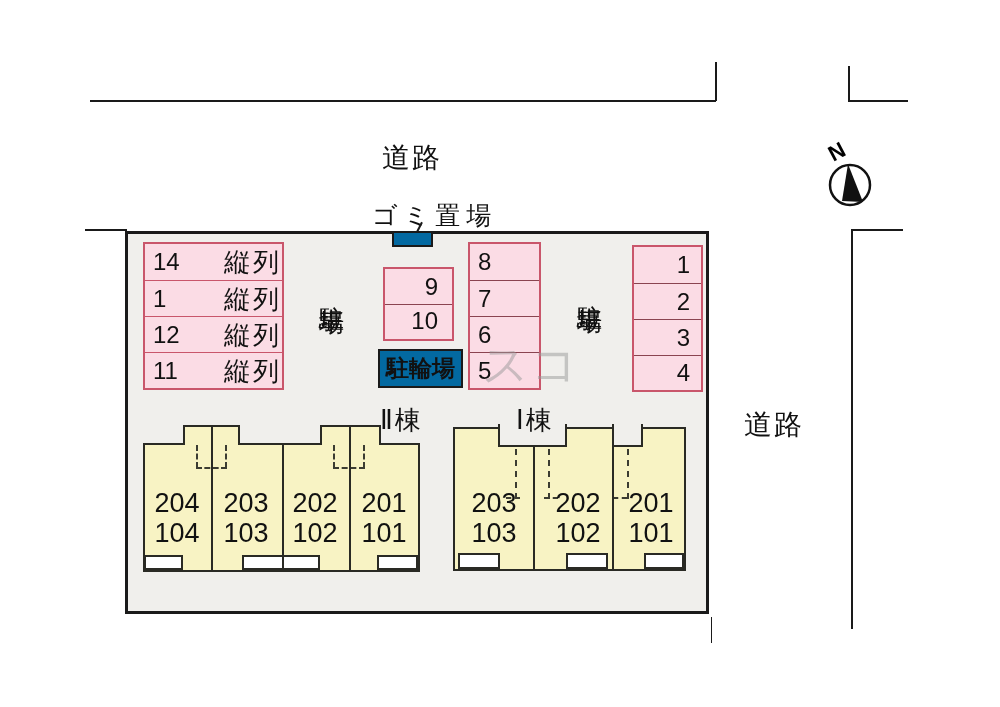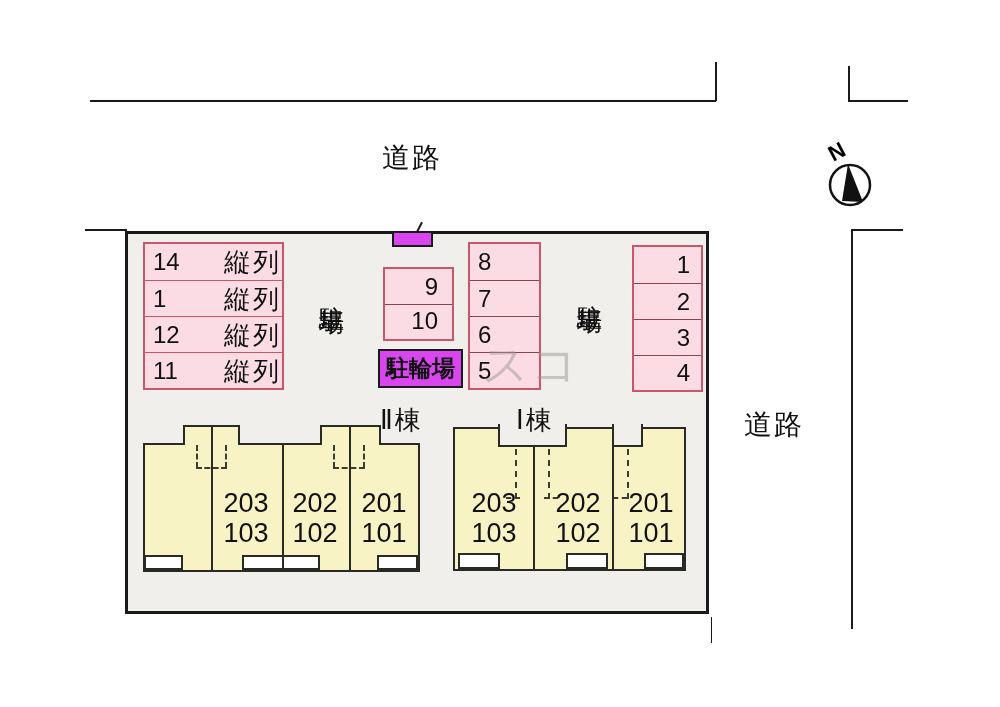--- a/index.html
+++ b/index.html
@@ -18,21 +18,21 @@
   .stall-group{position:absolute;background:#fbdce5;border:2px solid #c9566b;box-sizing:border-box;}
   .stall-row{box-sizing:border-box;height:36px;line-height:34px;font-size:24px;display:flex;align-items:center;}
   .stall-row + .stall-row{border-top:1.5px solid #c9566b;}
   .dark-div .stall-row + .stall-row{border-top:1.5px solid #8a4450;}
   .t-num{padding-left:8px;width:38px;font-size:24px;}
   .t-type{flex:1;text-align:right;font-size:26px;letter-spacing:3px;}
   .num-left{padding-left:8px;}
   .num-right{flex:1;text-align:right;padding-right:14px;}
   .v-label{position:absolute;writing-mode:vertical-rl;text-orientation:upright;
            font-size:25px;line-height:28px;letter-spacing:2px;white-space:nowrap;}
-  .whitebox{position:absolute;background:#d946ef;border:2px solid #1a1a1a;box-sizing:border-box;}
+  .whitebox{position:absolute;background:#0369a1;border:2px solid #1a1a1a;box-sizing:border-box;}
   
   .bldg{position:absolute;background:#f8f3c4;border:2px solid #2a2a24;box-sizing:border-box;}
   .protrusion{position:absolute;background:#f8f3c4;border:2px solid #2a2a24;border-bottom:none;box-sizing:border-box;z-index:3;}
   .notch{position:absolute;background:#f0efec;border:2px solid #2a2a24;border-top:none;box-sizing:border-box;z-index:3;}
   .divider{position:absolute;border-left:2px solid #2a2a24;width:0;z-index:5;}
   .dashv{position:absolute;border-left:2px dashed #3c3c32;width:0;z-index:4;}
   .dashh{position:absolute;border-top:2px dashed #3c3c32;height:0;z-index:4;}
   .entrance{position:absolute;background:#ffffff;border:2px solid #2a2a24;box-sizing:border-box;z-index:2;}
   .unit-label{position:absolute;width:68px;text-align:center;font-size:27px;line-height:30px;z-index:6;}
   .bldg-name{position:absolute;font-size:26px;letter-spacing:2px;white-space:nowrap;z-index:6;}
@@ -52,20 +52,21 @@
   <div class="vline" style="left:848px;top:66px;height:35px;"></div>
   <div class="hline" style="left:848px;top:100px;width:60px;"></div>
   <div class="hline" style="left:85px;top:229px;width:42px;"></div>
   <div class="hline" style="left:851px;top:229px;width:52px;"></div>
   <div class="vline" style="left:851px;top:229px;height:400px;"></div>
   <div class="vline thin" style="left:711px;top:617px;height:26px;"></div>
 
   <div class="lbl" style="left:382px;top:139px;">道路</div>
   <div class="lbl" style="left:744px;top:406px;">道路</div>
 
+  <div id="trash-label">ゴミ置場</div>
   <div id="pointer-line"></div>
 
   <svg class="abs" style="left:824px;top:138px;" width="54" height="70" viewBox="0 0 54 70">
     <circle cx="26" cy="47" r="20" fill="none" stroke="#111" stroke-width="2.5"></circle>
     <polygon points="24,26 39,64 18,63" fill="#111"></polygon>
     <text x="5" y="21" font-size="22" font-weight="bold" transform="rotate(-28 13 14)">N</text>
   </svg>
 
   <div id="site">
 
@@ -152,20 +153,24 @@
     <div class="divider" style="left:154px;top:211px;height:125px;"></div>
     <div class="divider" style="left:221px;top:193px;height:143px;"></div>
 
     <div class="dashv" style="left:68px;top:211px;height:23px;"></div>
     <div class="dashv" style="left:97px;top:211px;height:23px;"></div>
     <div class="dashh" style="left:68px;top:233px;width:31px;"></div>
     <div class="dashv" style="left:205px;top:211px;height:23px;"></div>
     <div class="dashv" style="left:235px;top:211px;height:23px;"></div>
     <div class="dashh" style="left:205px;top:233px;width:32px;"></div>
 
+    <div class="unit-label" style="left:15px;top:254px;">
+      <div>204</div>
+      <div>104</div>
+    </div>
     <div class="unit-label" style="left:84px;top:254px;">
       <div>203</div>
       <div>103</div>
     </div>
     <div class="unit-label" style="left:153px;top:254px;">
       <div>202</div>
       <div>102</div>
     </div>
     <div class="unit-label" style="left:222px;top:254px;">
       <div>201</div>

